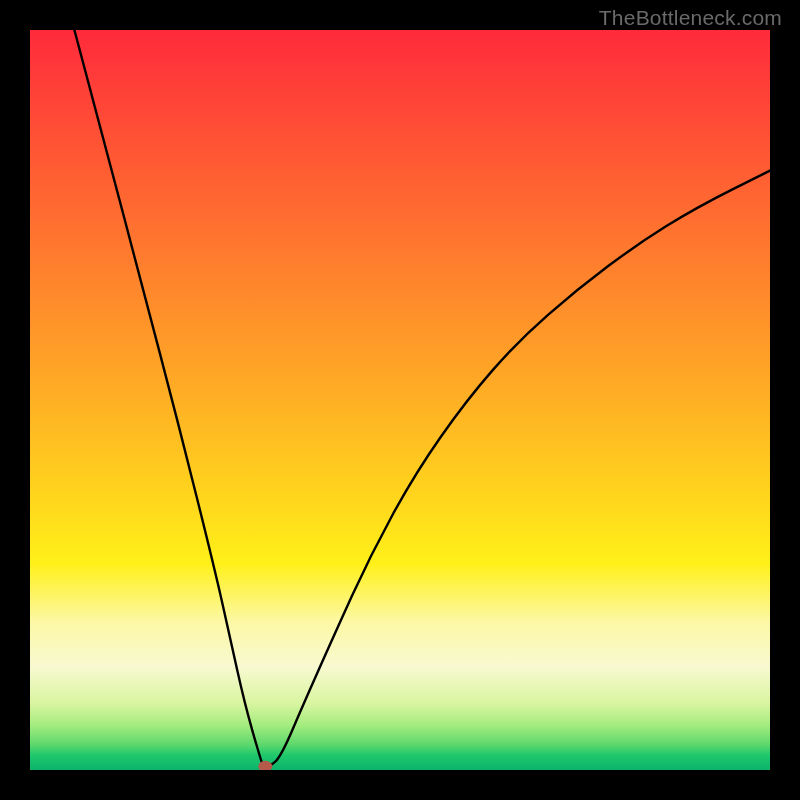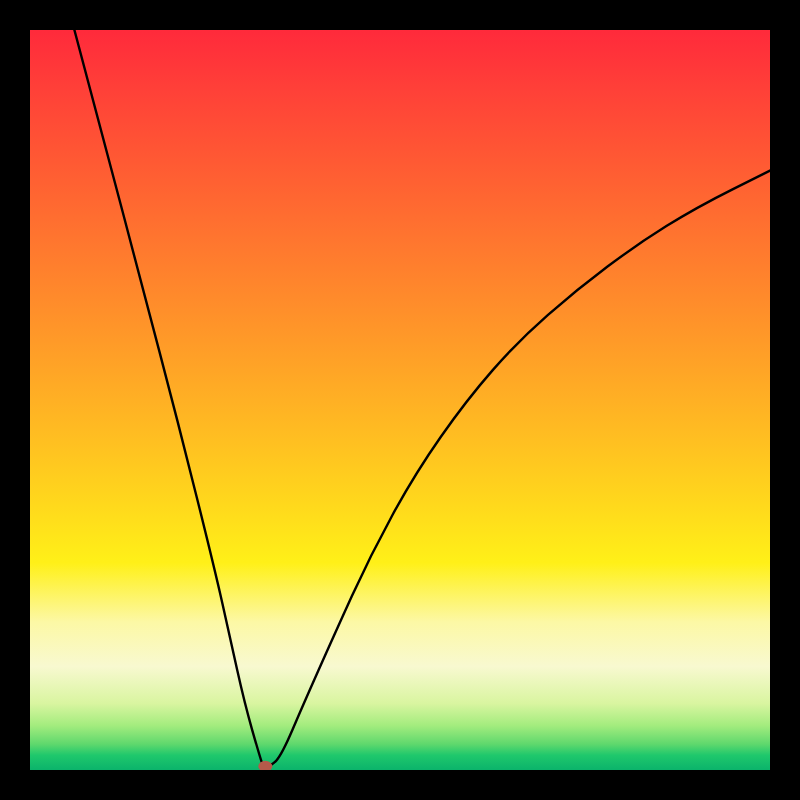--- a/index.html
+++ b/index.html
@@ -57,19 +57,20 @@
     color: #6a6a6a;
     font-size: 21px;
     letter-spacing: 0.2px;
     font-weight: 400;
   }
 </style>
 </head>
 <body>
 
 <div class="stage">
+  <div class="attribution">TheBottleneck.com</div>
   <div class="plot">
     <svg class="curve-svg" viewBox="0 0 740 740" preserveAspectRatio="none">
       <path id="curve-path" fill="none" stroke="#000" stroke-width="2.4" stroke-linejoin="round" stroke-linecap="round" d="M 44.4 0.0 Q 74.0 111.0 92.5 181.3 Q 111.0 251.6 129.5 321.9 Q 148.0 392.2 166.5 466.2 Q 185.0 540.2 192.4 573.5 Q 199.8 606.8 207.2 640.1 Q 214.6 673.4 222.0 699.3 Q 229.4 725.2 231.3 730.8 Q 233.1 736.3 236.8 736.3 Q 240.5 736.3 246.1 730.8 Q 251.6 725.2 262.7 699.3 Q 273.8 673.4 288.6 640.1 Q 303.4 606.8 321.9 566.1 Q 340.4 525.4 362.6 484.7 Q 384.8 444.0 410.7 407.0 Q 436.6 370.0 462.5 340.4 Q 488.4 310.8 518.0 284.9 Q 547.6 259.0 577.2 236.8 Q 606.8 214.6 636.4 196.1 Q 666.0 177.6 703.0 159.1 T 740.0 140.6"></path>
       <ellipse id="marker-dot" rx="7" ry="5.5" fill="#b55a4a" stroke="#8a3a2e" stroke-width="0" cx="235.3" cy="736.3"></ellipse>
     </svg>
   </div>
 </div>
 
 </body></html>

